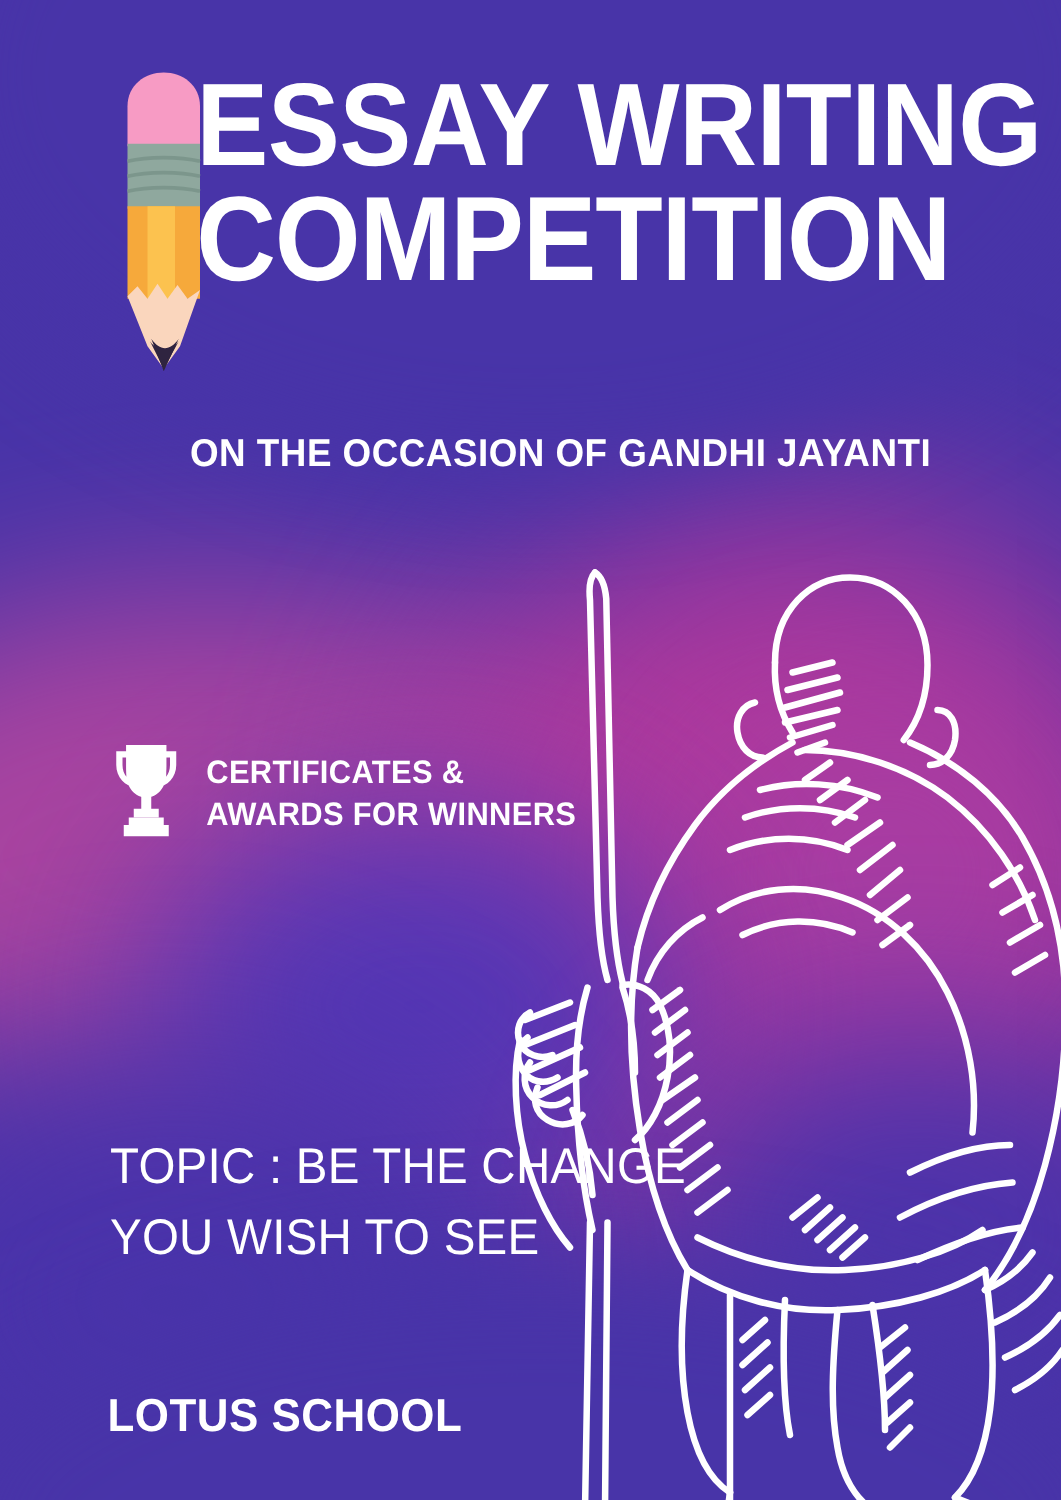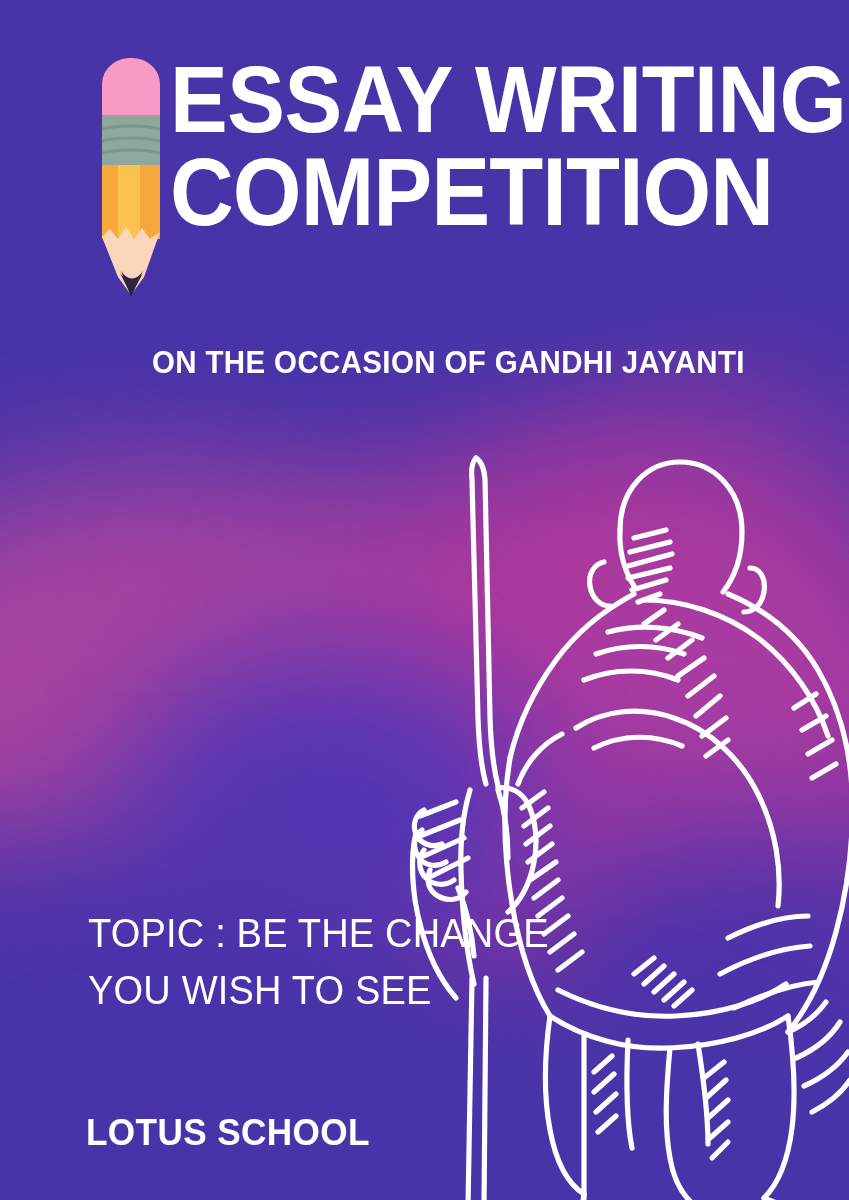--- a/index.html
+++ b/index.html
@@ -37,21 +37,21 @@
 
   
   #gandhi{ position:absolute; left:398px; top:418px; width:470px; height:790px; }
 
   
   #pencil{ position:absolute; left:88px; top:55px; width:86px; height:250px; }
 
   
   .content{ position:absolute; inset:0; }
 
-  .title-wrap{ position:absolute; left:170px; top:54px; width:620px; }
+  .title-wrap{ position:absolute; left:157px; top:54px; width:620px; }
   .title-line{
     color:#ffffff;
     font-family:"Liberation Sans Narrow","Liberation Sans", sans-serif;
     font-weight:700;
     font-size:94px;
     line-height:.97;
     letter-spacing:-0.5px;
     transform:scaleX(.92);
     transform-origin:left center;
     white-space:nowrap;
@@ -284,20 +284,36 @@
 
   <div class="content">
 
     <div class="title-wrap">
       <div class="title-line l1">ESSAY WRITING</div>
       <div class="title-line l2">COMPETITION</div>
     </div>
 
     <div class="subtitle">ON THE OCCASION OF GANDHI JAYANTI</div>
 
+    <div class="award-block">
+      <svg class="trophy" viewBox="0 0 58 84" fill="#ffffff">
+        <path d="M13 4 h32 v5 h8 v11 c0 10 -7 17 -16 18 v-4 c6 -1 11 -6 11 -14 v-6 h-3
+                 v13 c0 11 -7 19 -16 19 s-16 -8 -16 -19 v-13 h-3 v6 c0 8 5 13 11 14 v4
+                 c-9 -1 -16 -8 -16 -18 v-11 h8 z"></path>
+        <path d="M13 4 h32 v17 c0 14 -7 24 -16 24 s-16 -10 -16 -24 z"></path>
+        <rect x="25" y="43" width="8" height="14"></rect>
+        <path d="M19 55 h20 v7 h-20 z"></path>
+        <path d="M15 62 h28 v6 h-28 z"></path>
+        <rect x="11" y="68" width="36" height="9"></rect>
+      </svg>
+      <div class="award-text">
+        <div>CERTIFICATES &amp;</div>
+        <div>AWARDS FOR WINNERS</div>
+      </div>
+    </div>
 
 
     <div class="topic-block">
       <div>TOPIC : BE THE CHANGE</div>
       <div>YOU WISH TO SEE</div>
     </div>
 
     <div class="school">LOTUS SCHOOL</div>
 
   </div>

